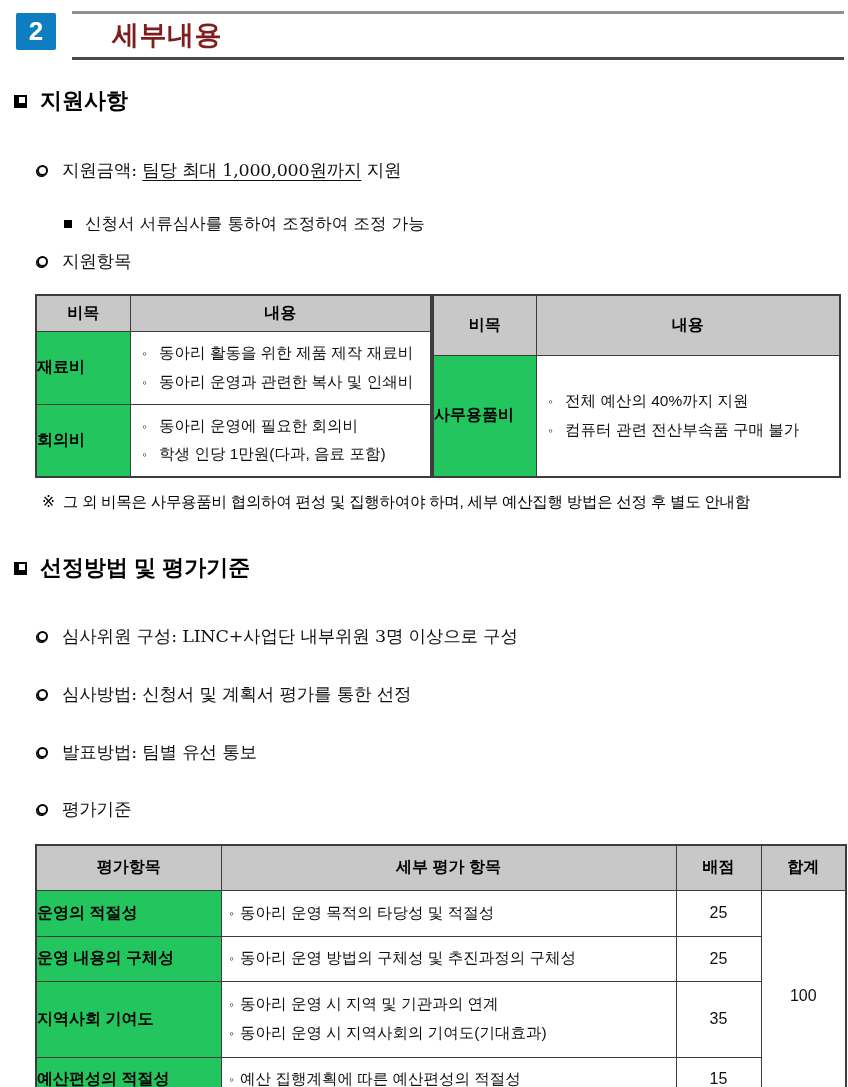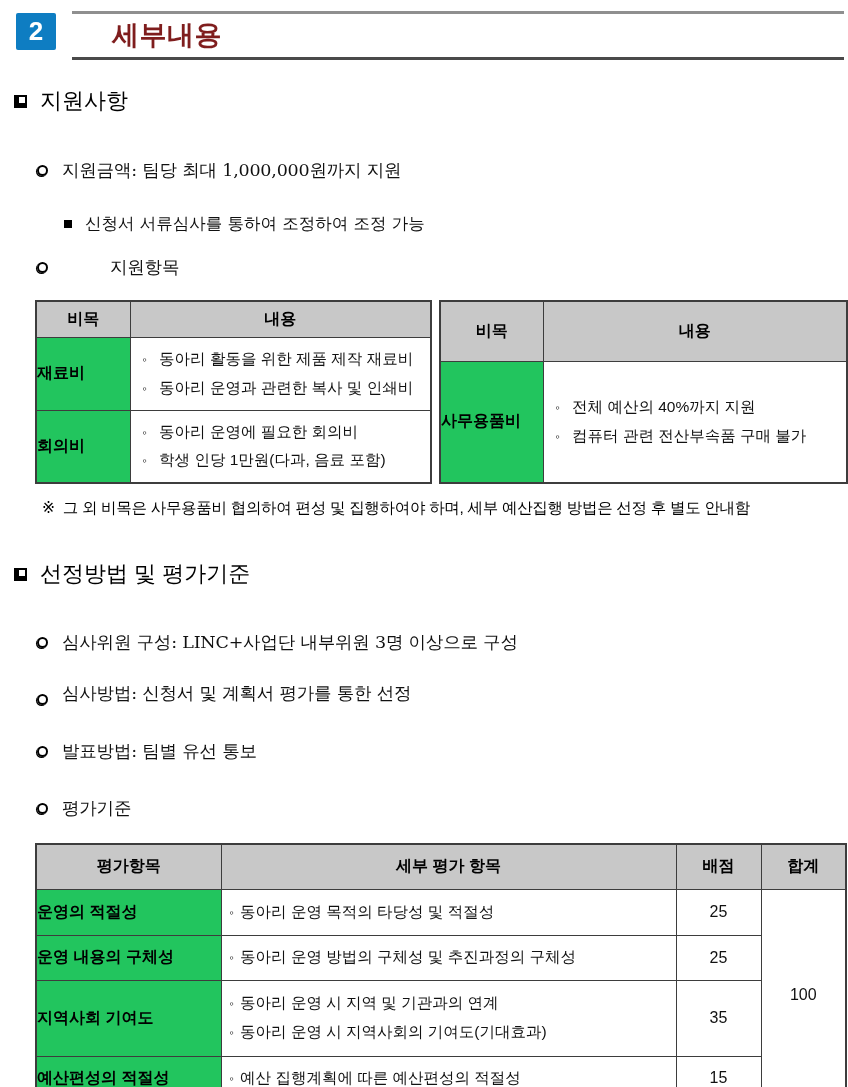--- a/index.html
+++ b/index.html
@@ -34,21 +34,21 @@
     font-family: "Liberation Sans", "DejaVu Sans", sans-serif;
     font-weight: bold; font-size: 27px; color: #7f1d1d;
     letter-spacing: 0.5px;
   }
 
   
   .sec-head {
     display: flex; align-items: center;
     margin-left: 14px;
     font-family: "Liberation Sans", "DejaVu Sans", sans-serif;
-    font-weight: normal; font-size: 22px; color: #000;
+    font-weight: bold; font-size: 22px; color: #000;
   }
   .sec-head-1 { margin-top: 33px; }
   .sec-head-2 { margin-top: 40px; }
   .sq-bullet {
     display: inline-block; width: 13px; height: 13px;
     border: 2.5px solid #000;
     border-left-width: 5px; border-bottom-width: 5px;
     margin-right: 13px; flex: 0 0 auto;
   }
 
@@ -66,63 +66,63 @@
   }
   .sub-line {
     display: flex; align-items: center;
     margin-left: 64px;
     font-size: 16.5px;
   }
   .sm-sq {
     display: inline-block; width: 8px; height: 8px;
     background: #000; margin-right: 13px; flex: 0 0 auto;
   }
-  .ul { text-underline-offset: 4px; }
+  .ul { text-decoration: underline; text-underline-offset: 4px; }
 
   
   table { border-collapse: collapse; table-layout: fixed; }
   .grid-table { border: 2px solid #3d3d3d; font-family: "Liberation Sans", "DejaVu Sans", sans-serif; }
   .grid-table th, .grid-table td { border: 1px solid #3d3d3d; }
   .grid-table th {
     background: #c8c8c8; font-weight: bold; font-size: 16px; color: #000;
     text-align: center;
   }
   td.cat {
     background: #22c55e; font-weight: bold; font-size: 16px; color: #000;
     text-align: left;
   }
   td.det { background: #fff; font-size: 15.5px; padding: 5px 4px 5px 8px; }
   .dline { display: flex; align-items: baseline; line-height: 1.85; }
   .dline .dot { margin: 0 12px 0 4px; font-size: 13px; flex: 0 0 auto; }
   .t2 .dline .dot { margin: 0 6px 0 0; }
   td.score { background: #fff; font-size: 16px; text-align: center; }
   td.total { background: #fff; font-size: 16px; text-align: center; }
 
-  .items-tables { display: flex; gap: 7px; margin: 21px 3px 14px 35px; }
+  .items-tables { display: flex; margin: 21px 3px 14px 35px; }
   .t1 th { height: 36px; }
   .t1 .row-h { height: 73px; }
 
   .t2 { margin: 23px 3px 0 35px; width: 810px; }
   .t2 th { height: 45px; }
 
   
   .footnote {
     display: flex; align-items: baseline;
     font-family: "Liberation Sans", "DejaVu Sans", sans-serif;
     font-size: 15.5px; color: #000;
     letter-spacing: -0.3px;
   }
   .footnote .fn-mark { margin-right: 8px; flex: 0 0 auto; }
   .fn-1 { margin: 9px 0 0 42px; }
 
   .mt-b1 { margin-top: 42px; }
   .mt-b2 { margin-top: 31px; }
-  .mt-b3 { margin-top: 20px; gap: 48px; }
+  .mt-b3 { margin-top: 14px; }
   .mt-s1 { margin-top: 41px; }
-  .mt-s2 { margin-top: 27px; align-items: flex-end; }
+  .mt-s2 { margin-top: 34px; }
   .mt-s3 { margin-top: 34px; }
   .mt-s4 { margin-top: 33px; }
 </style>
 </head>
 <body>
 
 <div class="header-row">
   <div class="badge">
     <span>2</span>
   </div>

